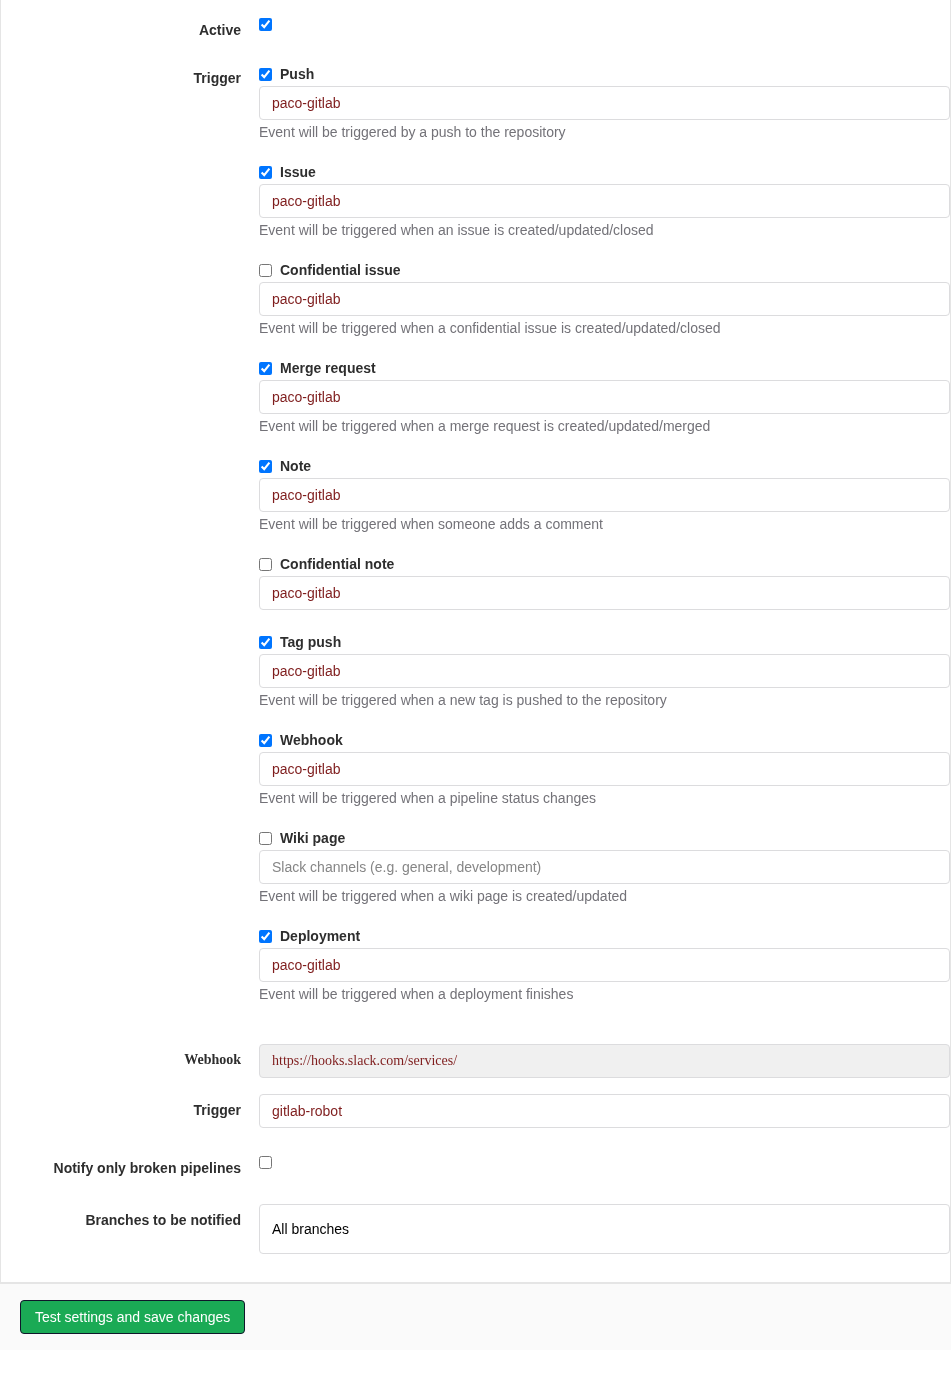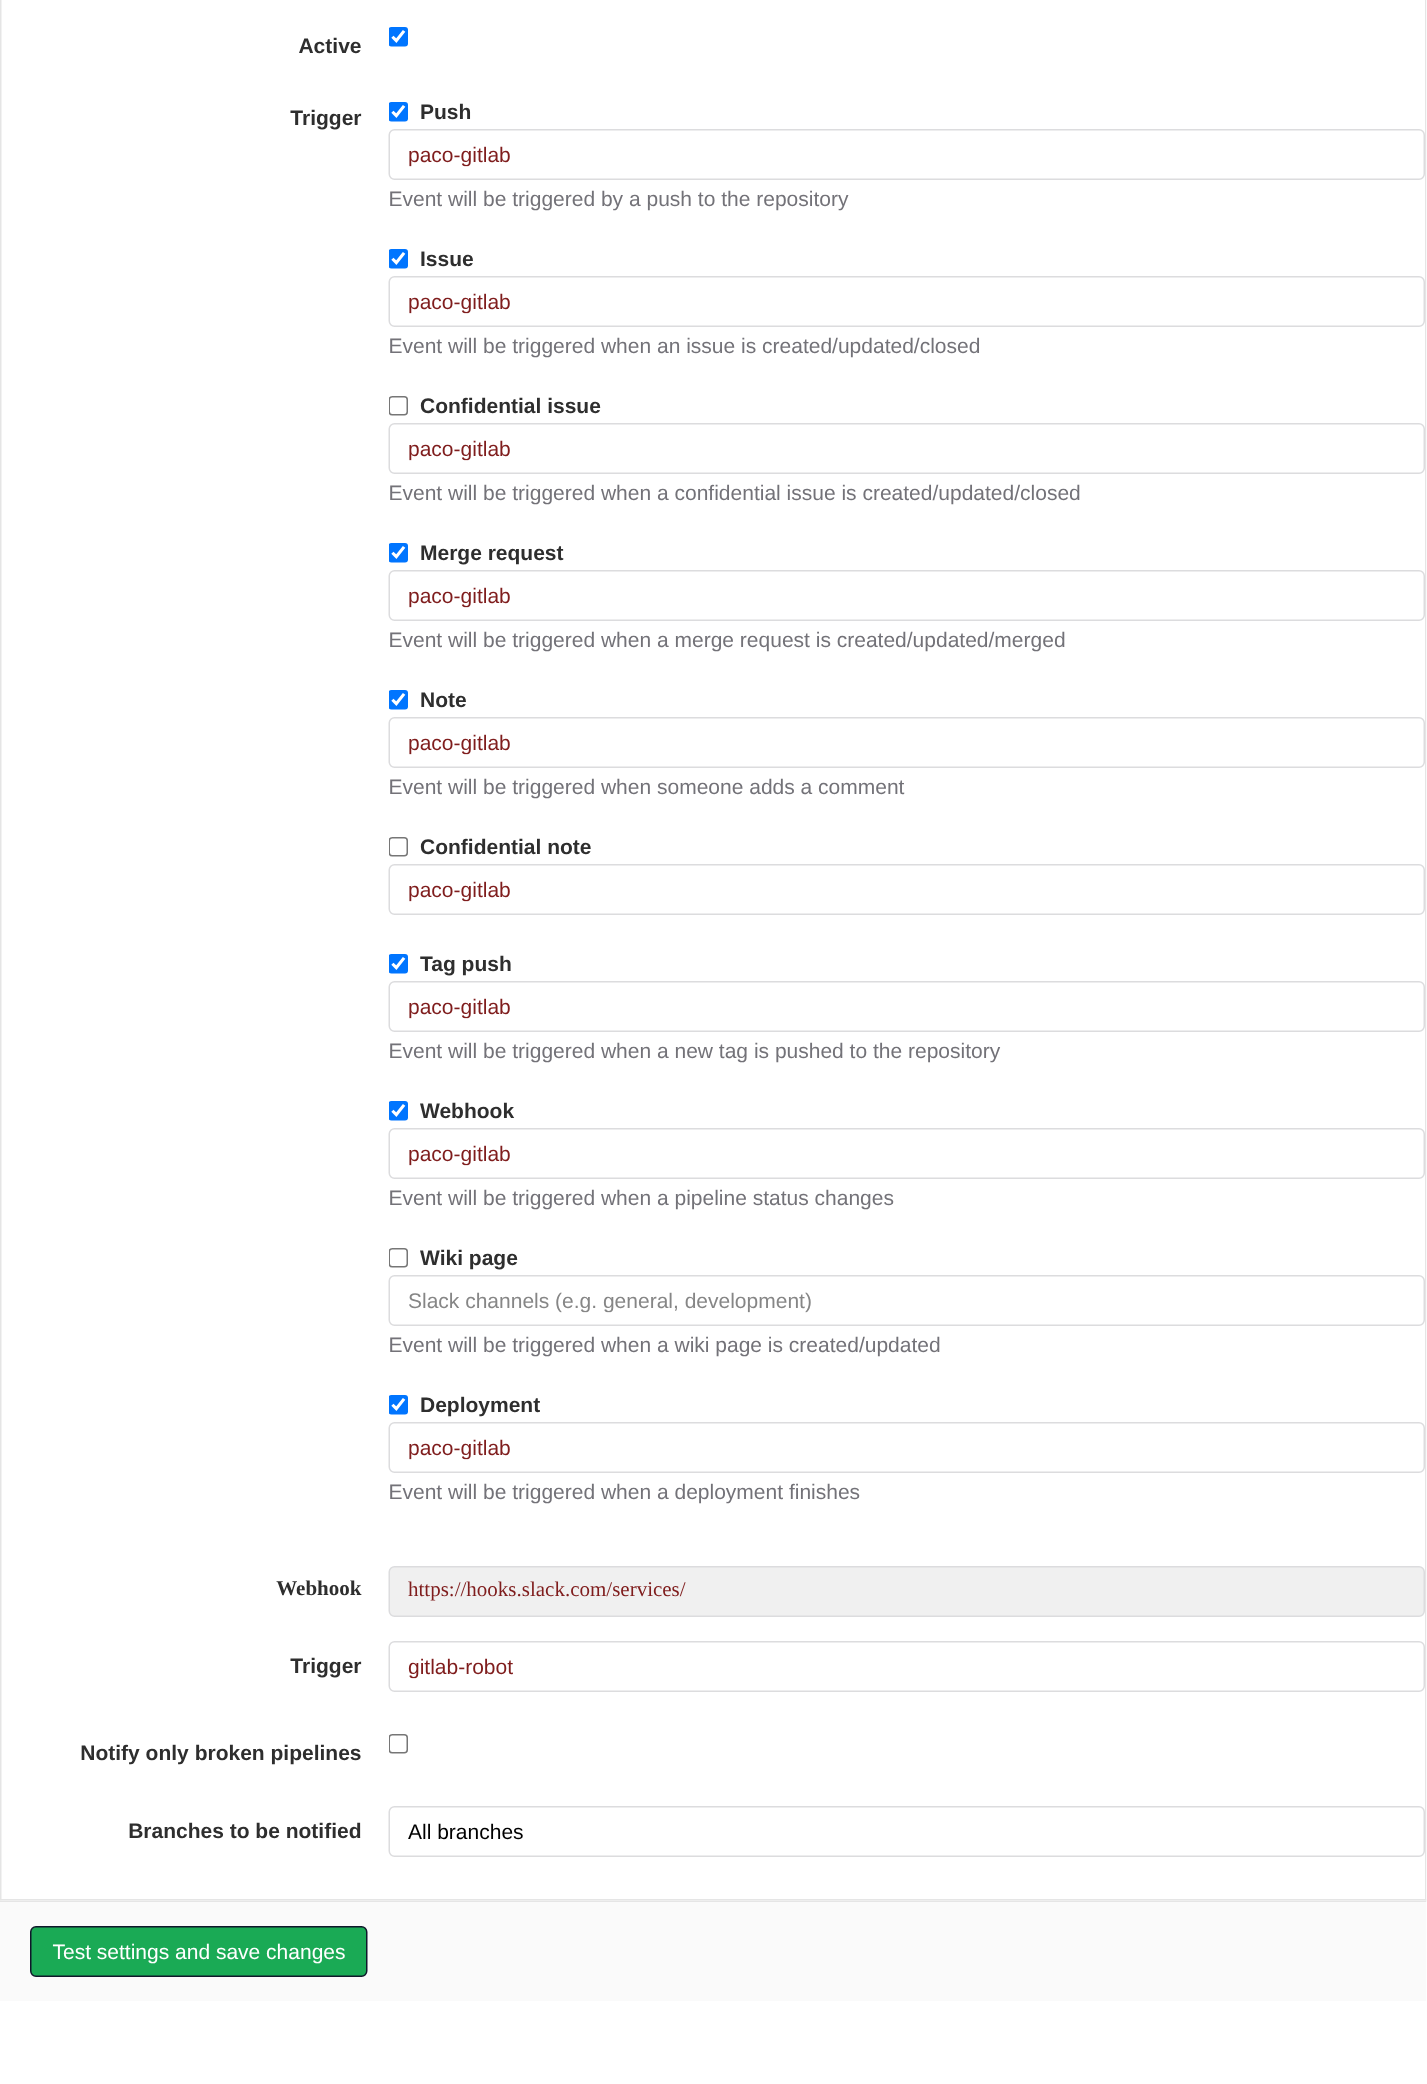--- a/index.html
+++ b/index.html
@@ -68,21 +68,21 @@
   font-size: 14px;
   margin-top: 4px;
 }
 .select-input {
   width: 100%;
   border: 1px solid #dcdcde;
   border-radius: 4px;
   padding: 5px 12px;
   font-size: 14px;
   background: #fff;
-  height: 34px;
+  height: 50px;
   font-family: inherit;
   appearance: none;
   -webkit-appearance: none;
 }
 .footer {
   background: #fafafa;
   border-top: 1px solid #e5e5e5;
   padding: 16px 20px;
 }
 .btn-primary {

